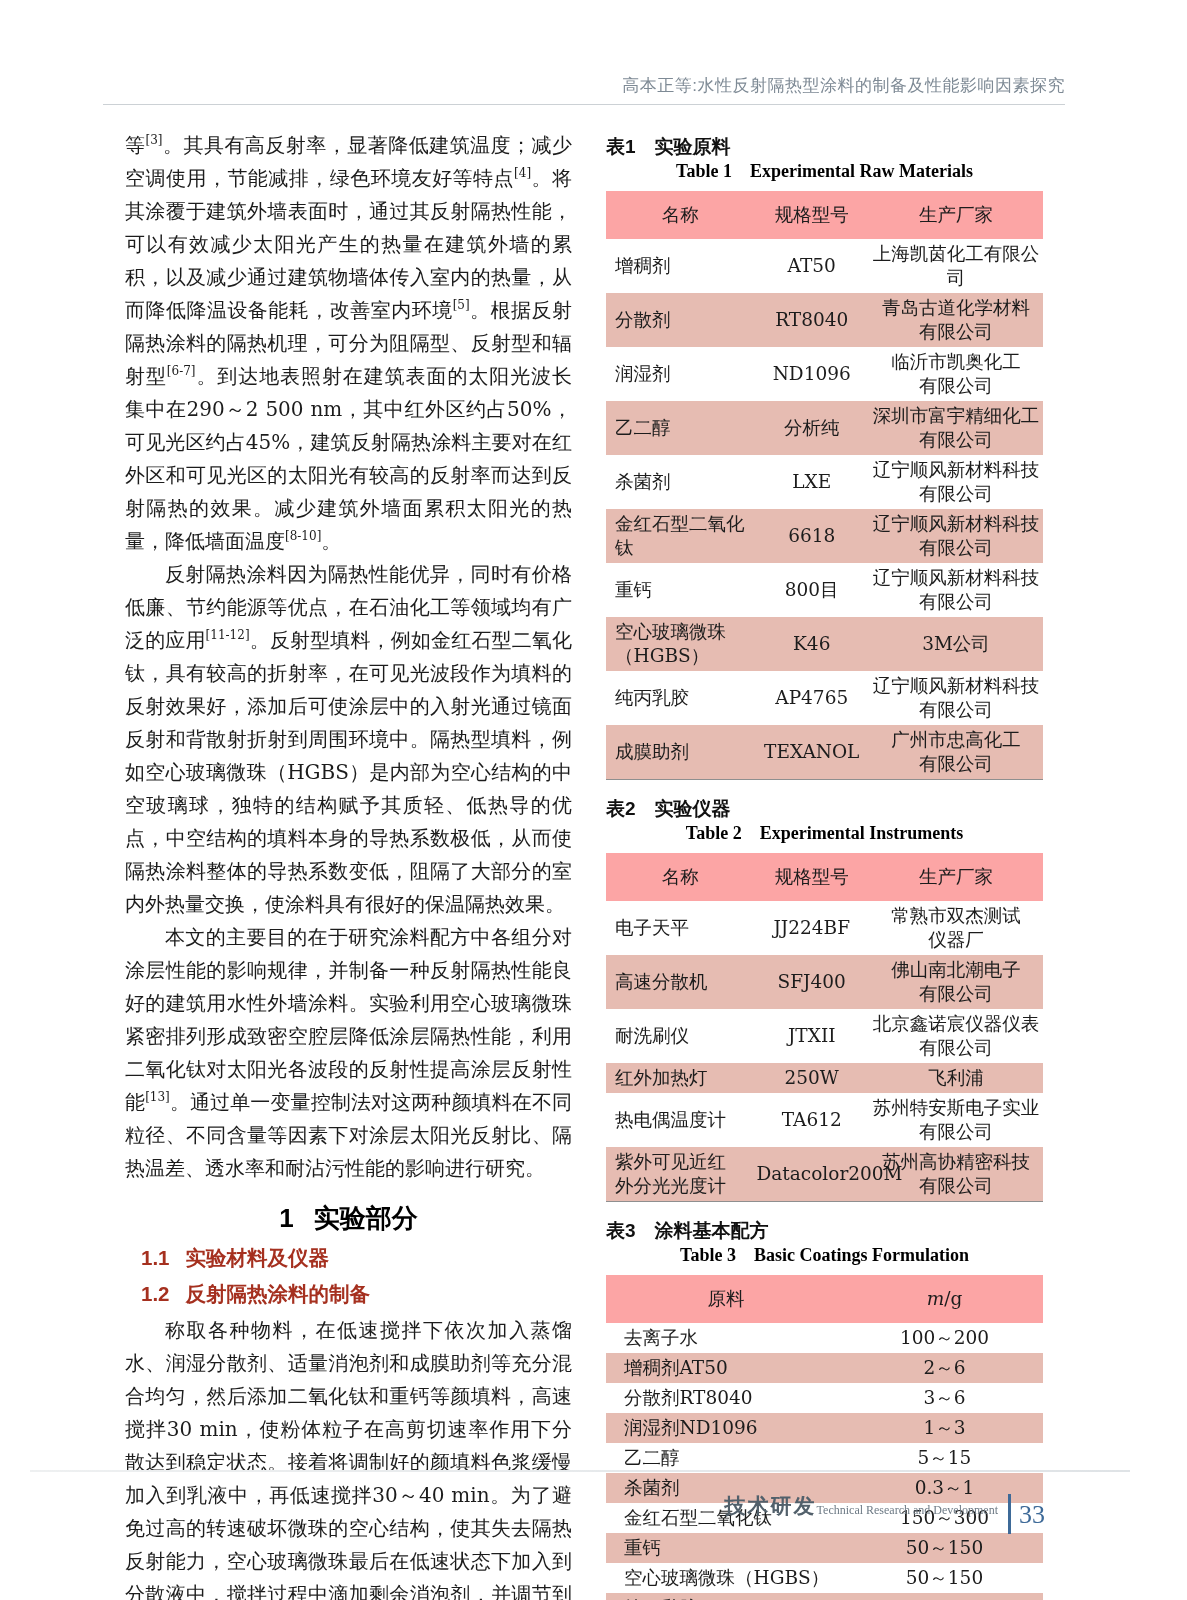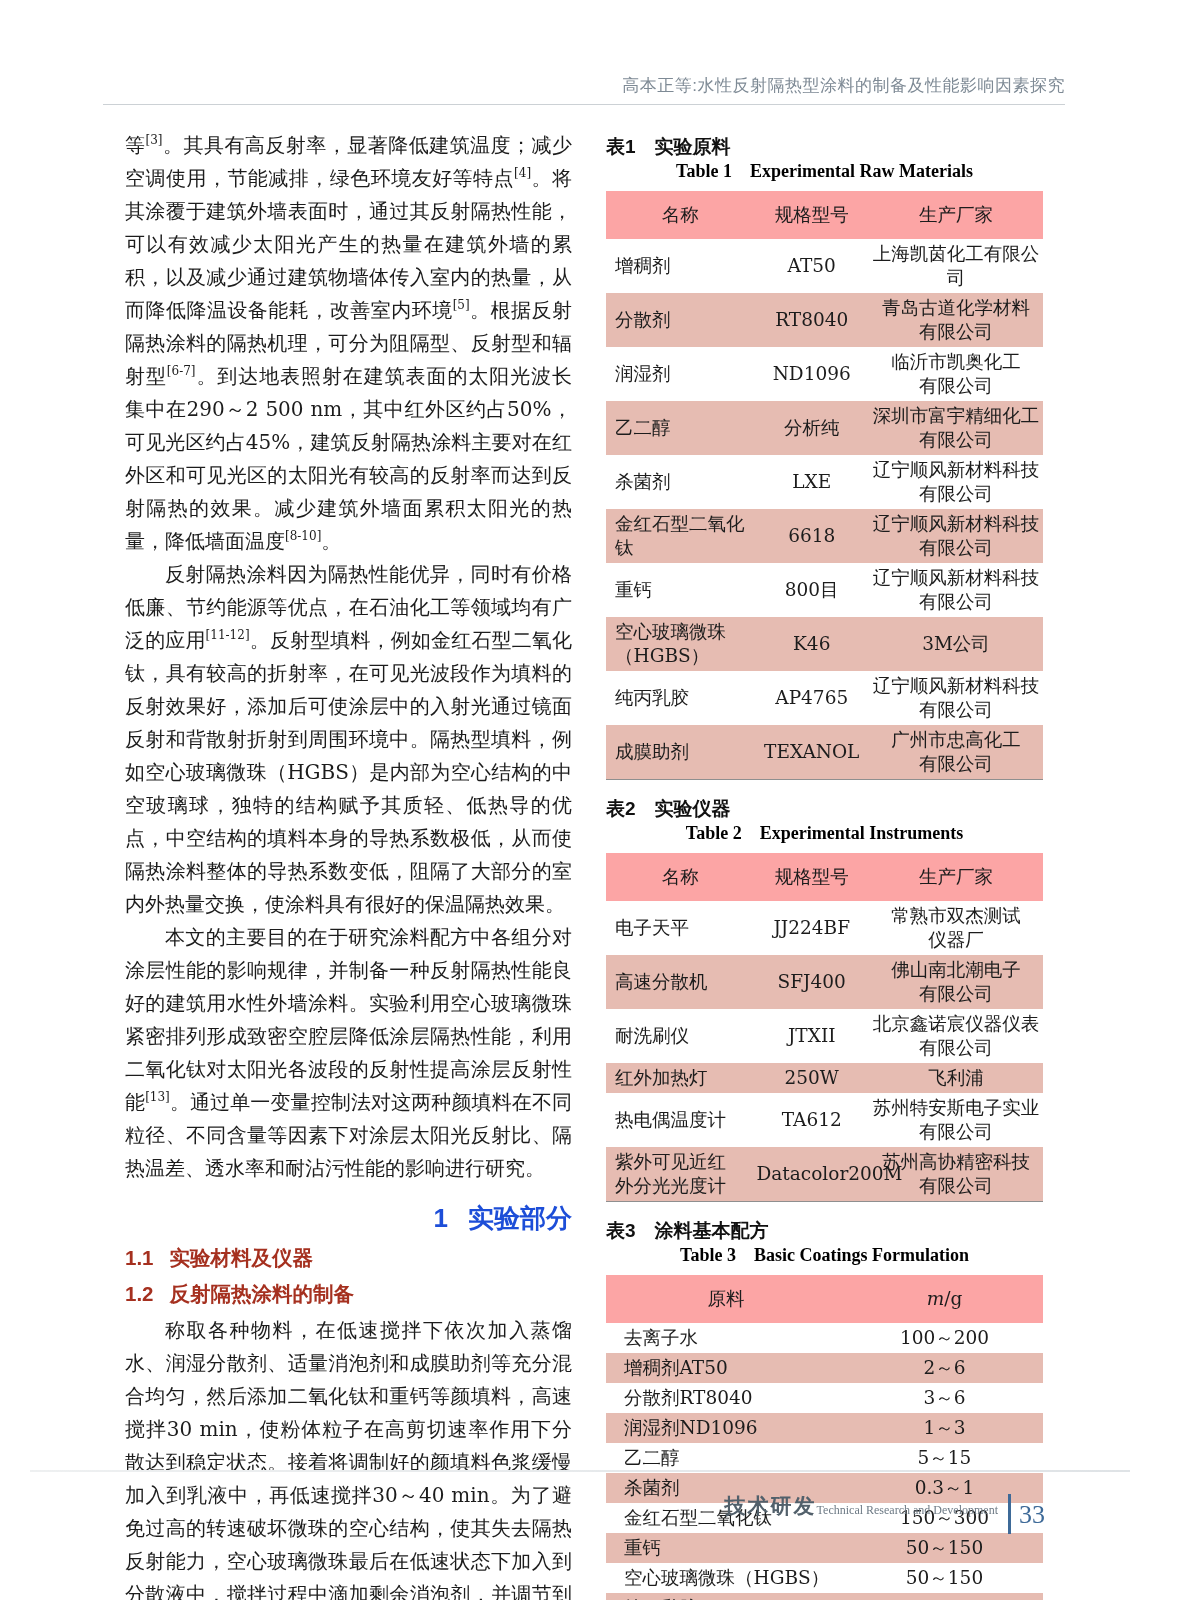--- a/index.html
+++ b/index.html
@@ -22,27 +22,27 @@
   }
   
   .col-left{
     position:absolute;left:125px;top:129px;width:447px;
     font-size:20px;line-height:33px;text-align:justify;
   }
   .col-left p{margin:0;}
   .col-left p.indent{text-indent:2em;}
   .col-left sup{font-size:12px;line-height:0;}
   .sec-h1{
-    margin:16px 0 8px 0;color:#1d4ed8;font-weight:bold;
+    margin:16px 0 8px 0;color:#000000;font-weight:bold;
     font-family:"Liberation Sans","DejaVu Sans",sans-serif;
-    font-size:26px;line-height:34px;text-align:right;
+    font-size:26px;line-height:34px;text-align:center;
   }
   .sec-h1 .sec-num{margin-right:20px;}
   .sec-h2{
-    margin:6px 0 5px 0;color:#a5301f;font-weight:bold;
+    margin:6px 0 5px 16px;color:#a5301f;font-weight:bold;
     font-family:"Liberation Sans","DejaVu Sans",sans-serif;
     font-size:20.5px;line-height:30px;text-align:left;
   }
   .sec-h2 .sec-num{margin-right:16px;}
   
   .col-right{position:absolute;left:606px;top:134px;width:437px;}
   .tbl-block{margin-bottom:16px;}
   .tbl-title-zh{
     font-family:"Liberation Sans","DejaVu Sans",sans-serif;
     font-weight:bold;font-size:19px;line-height:25px;color:#111;

